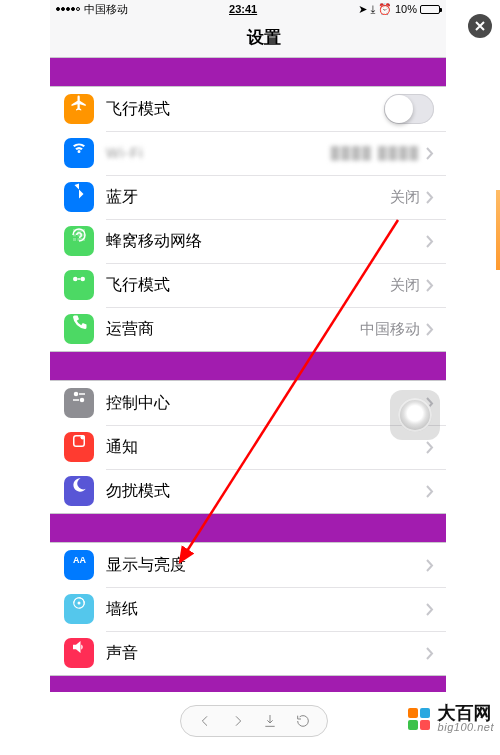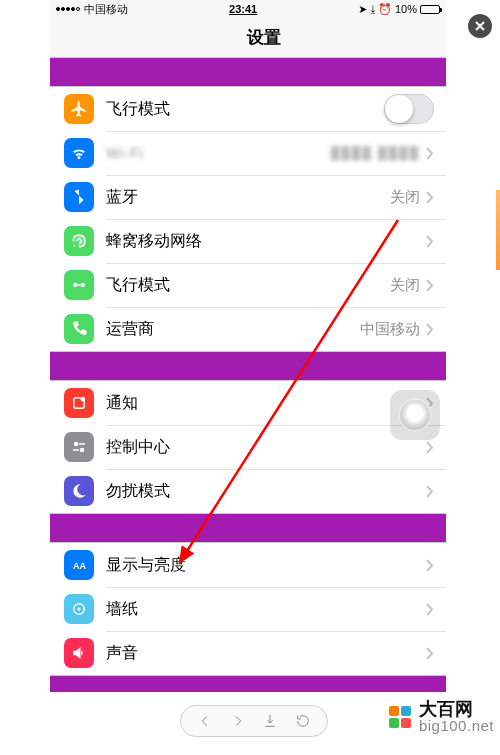--- a/index.html
+++ b/index.html
@@ -17,21 +17,21 @@
   .battery { width:20px; height:9px; border:1px solid #000; border-radius:2px; position:relative; }
   .battery::after { content:""; position:absolute; right:-3px; top:2px; width:2px; height:4px; background:#000; border-radius:0 1px 1px 0;}
   .battery-fill { height:100%; width:90%; background:#000; }
   .navbar { height: 40px; background:#f7f7f8; display:flex; align-items:center; justify-content:center; border-bottom:1px solid #c8c7cc; }
   .navbar-title { font-size:17px; font-weight:600;margin-left:32px; }
   .content { height: calc(692px - 58px); overflow:hidden; background:#a21caf; }
   .gap { height:28px; }
   .group { background:#fff; border-top:1px solid #c8c7cc; border-bottom:1px solid #c8c7cc; }
   .cell { display:flex; align-items:center; height:44px; padding-right:12px; position:relative; }
   .cell + .cell::before { content:""; position:absolute; left:56px; right:0; top:0; height:1px; background:#c8c7cc; transform:scaleY(0.5); transform-origin:top; }
-  .icon-box { width:30px; height:30px; border-radius:7px; margin-left:14px; margin-right:12px; display:flex; align-items:center; justify-content:center; flex-shrink:0; }
+  .icon-box { width:30px; height:30px; border-radius:7px; margin-left:14px; margin-right:12px; display:flex; align-items:flex-start; justify-content:center; flex-shrink:0; }
   .icon-box svg { width:18px; height:18px; fill:#fff; }
   .cell-label { flex:1; font-size:16px; color:#000; }
   .cell-value { font-size:15px; color:#8e8e93; margin-right:6px; }
   .chevron { width:8px; height:13px; flex-shrink:0; }
   .chevron path { stroke:#c7c7cc; stroke-width:2; fill:none; }
   .switch { width:50px; height:30px; border-radius:15px; background:#e5e5ea; position:relative; box-shadow:inset 0 0 0 1px #d0d0d5;}
   .switch-knob { position:absolute; left:1px; top:1px; width:28px; height:28px; background:#fff; border-radius:50%; box-shadow:0 2px 4px rgba(0,0,0,0.25); }
   .badge { min-width:22px; height:22px; border-radius:11px; background:#8e8e93; color:#fff; font-size:14px; display:flex; align-items:center; justify-content:center; padding:0 7px; margin-right:6px;}
   .pixelated { filter: blur(2px); color:#999; font-size:14px; letter-spacing:1px; }
   .pixelated-val { filter: blur(2px); color:#bbb; font-size:12px; letter-spacing:2px; }
@@ -45,21 +45,21 @@
   .close-btn svg { width:10px; height:10px; stroke:#fff; stroke-width:2; }
   
   .viewer-bar { position:absolute; left:180px; bottom:18px; width:148px; height:32px; border:1px solid #d0d0d0; border-radius:16px; background:#fafafa; display:flex; align-items:center; justify-content:space-evenly; }
   .viewer-bar svg { width:16px; height:16px; stroke:#888; fill:none; stroke-width:1.5;}
   
   .watermark { position:absolute; right:6px; bottom:22px; display:flex; align-items:center; gap:8px;}
   .wm-logo { display:flex; gap:2px; }
   .wm-sq { width:10px; height:10px; border-radius:2px; }
   .wm-text { display:flex; flex-direction:column; line-height:1; }
   .wm-main { font-size:18px; font-weight:700; color:#111;}
-  .wm-sub { font-size:15px; color:#888; letter-spacing:0.5px;}
+  .wm-sub { font-size:11px; color:#888; letter-spacing:0.5px;font-style:italic;}
   
   .edge-strip { position:absolute; right:0; top:190px; width:4px; height:80px; background:linear-gradient(#ffbc66, #ff9a2e); }
 </style>
 </head>
 <body>
 
 <div class="page">
 
   <div class="close-btn">
     <svg viewBox="0 0 10 10">
@@ -180,41 +180,41 @@
                 <path d="M1 1l5 5.5L1 12"></path>
               </svg>
           </div>
         </div>
 
         <div class="gap"></div>
 
         <div class="group">
 
           <div class="cell">
-            <div class="icon-box" style="background:#ff3b30">
-              <svg viewBox="0 0 24 24">
-                  <rect x="5" y="5" width="14" height="14" rx="3" fill="none" stroke="#fff" stroke-width="2"></rect>
-                  <circle cx="17" cy="7" r="3"></circle>
-                </svg>
-            </div>
-            <span class="cell-label">通知</span>
-            <svg class="chevron" viewBox="0 0 8 13">
-                <path d="M1 1l5 5.5L1 12"></path>
-              </svg>
-          </div>
-
-          <div class="cell">
             <div class="icon-box" style="background:#8e8e93">
               <svg viewBox="0 0 24 24">
                   <circle cx="8" cy="8" r="3"></circle>
                   <circle cx="16" cy="16" r="3"></circle>
                   <path d="M4 16h8M12 8h8" stroke="#fff" stroke-width="2"></path>
                 </svg>
             </div>
             <span class="cell-label">控制中心</span>
+            <svg class="chevron" viewBox="0 0 8 13">
+                <path d="M1 1l5 5.5L1 12"></path>
+              </svg>
+          </div>
+
+          <div class="cell">
+            <div class="icon-box" style="background:#ff3b30">
+              <svg viewBox="0 0 24 24">
+                  <rect x="5" y="5" width="14" height="14" rx="3" fill="none" stroke="#fff" stroke-width="2"></rect>
+                  <circle cx="17" cy="7" r="3"></circle>
+                </svg>
+            </div>
+            <span class="cell-label">通知</span>
             <svg class="chevron" viewBox="0 0 8 13">
                 <path d="M1 1l5 5.5L1 12"></path>
               </svg>
           </div>
 
           <div class="cell">
             <div class="icon-box" style="background:#5856d6">
               <svg viewBox="0 0 24 24">
                   <path d="M14 3a9 9 0 1 0 7 14 7 7 0 0 1-7-14z"></path>
                 </svg>

